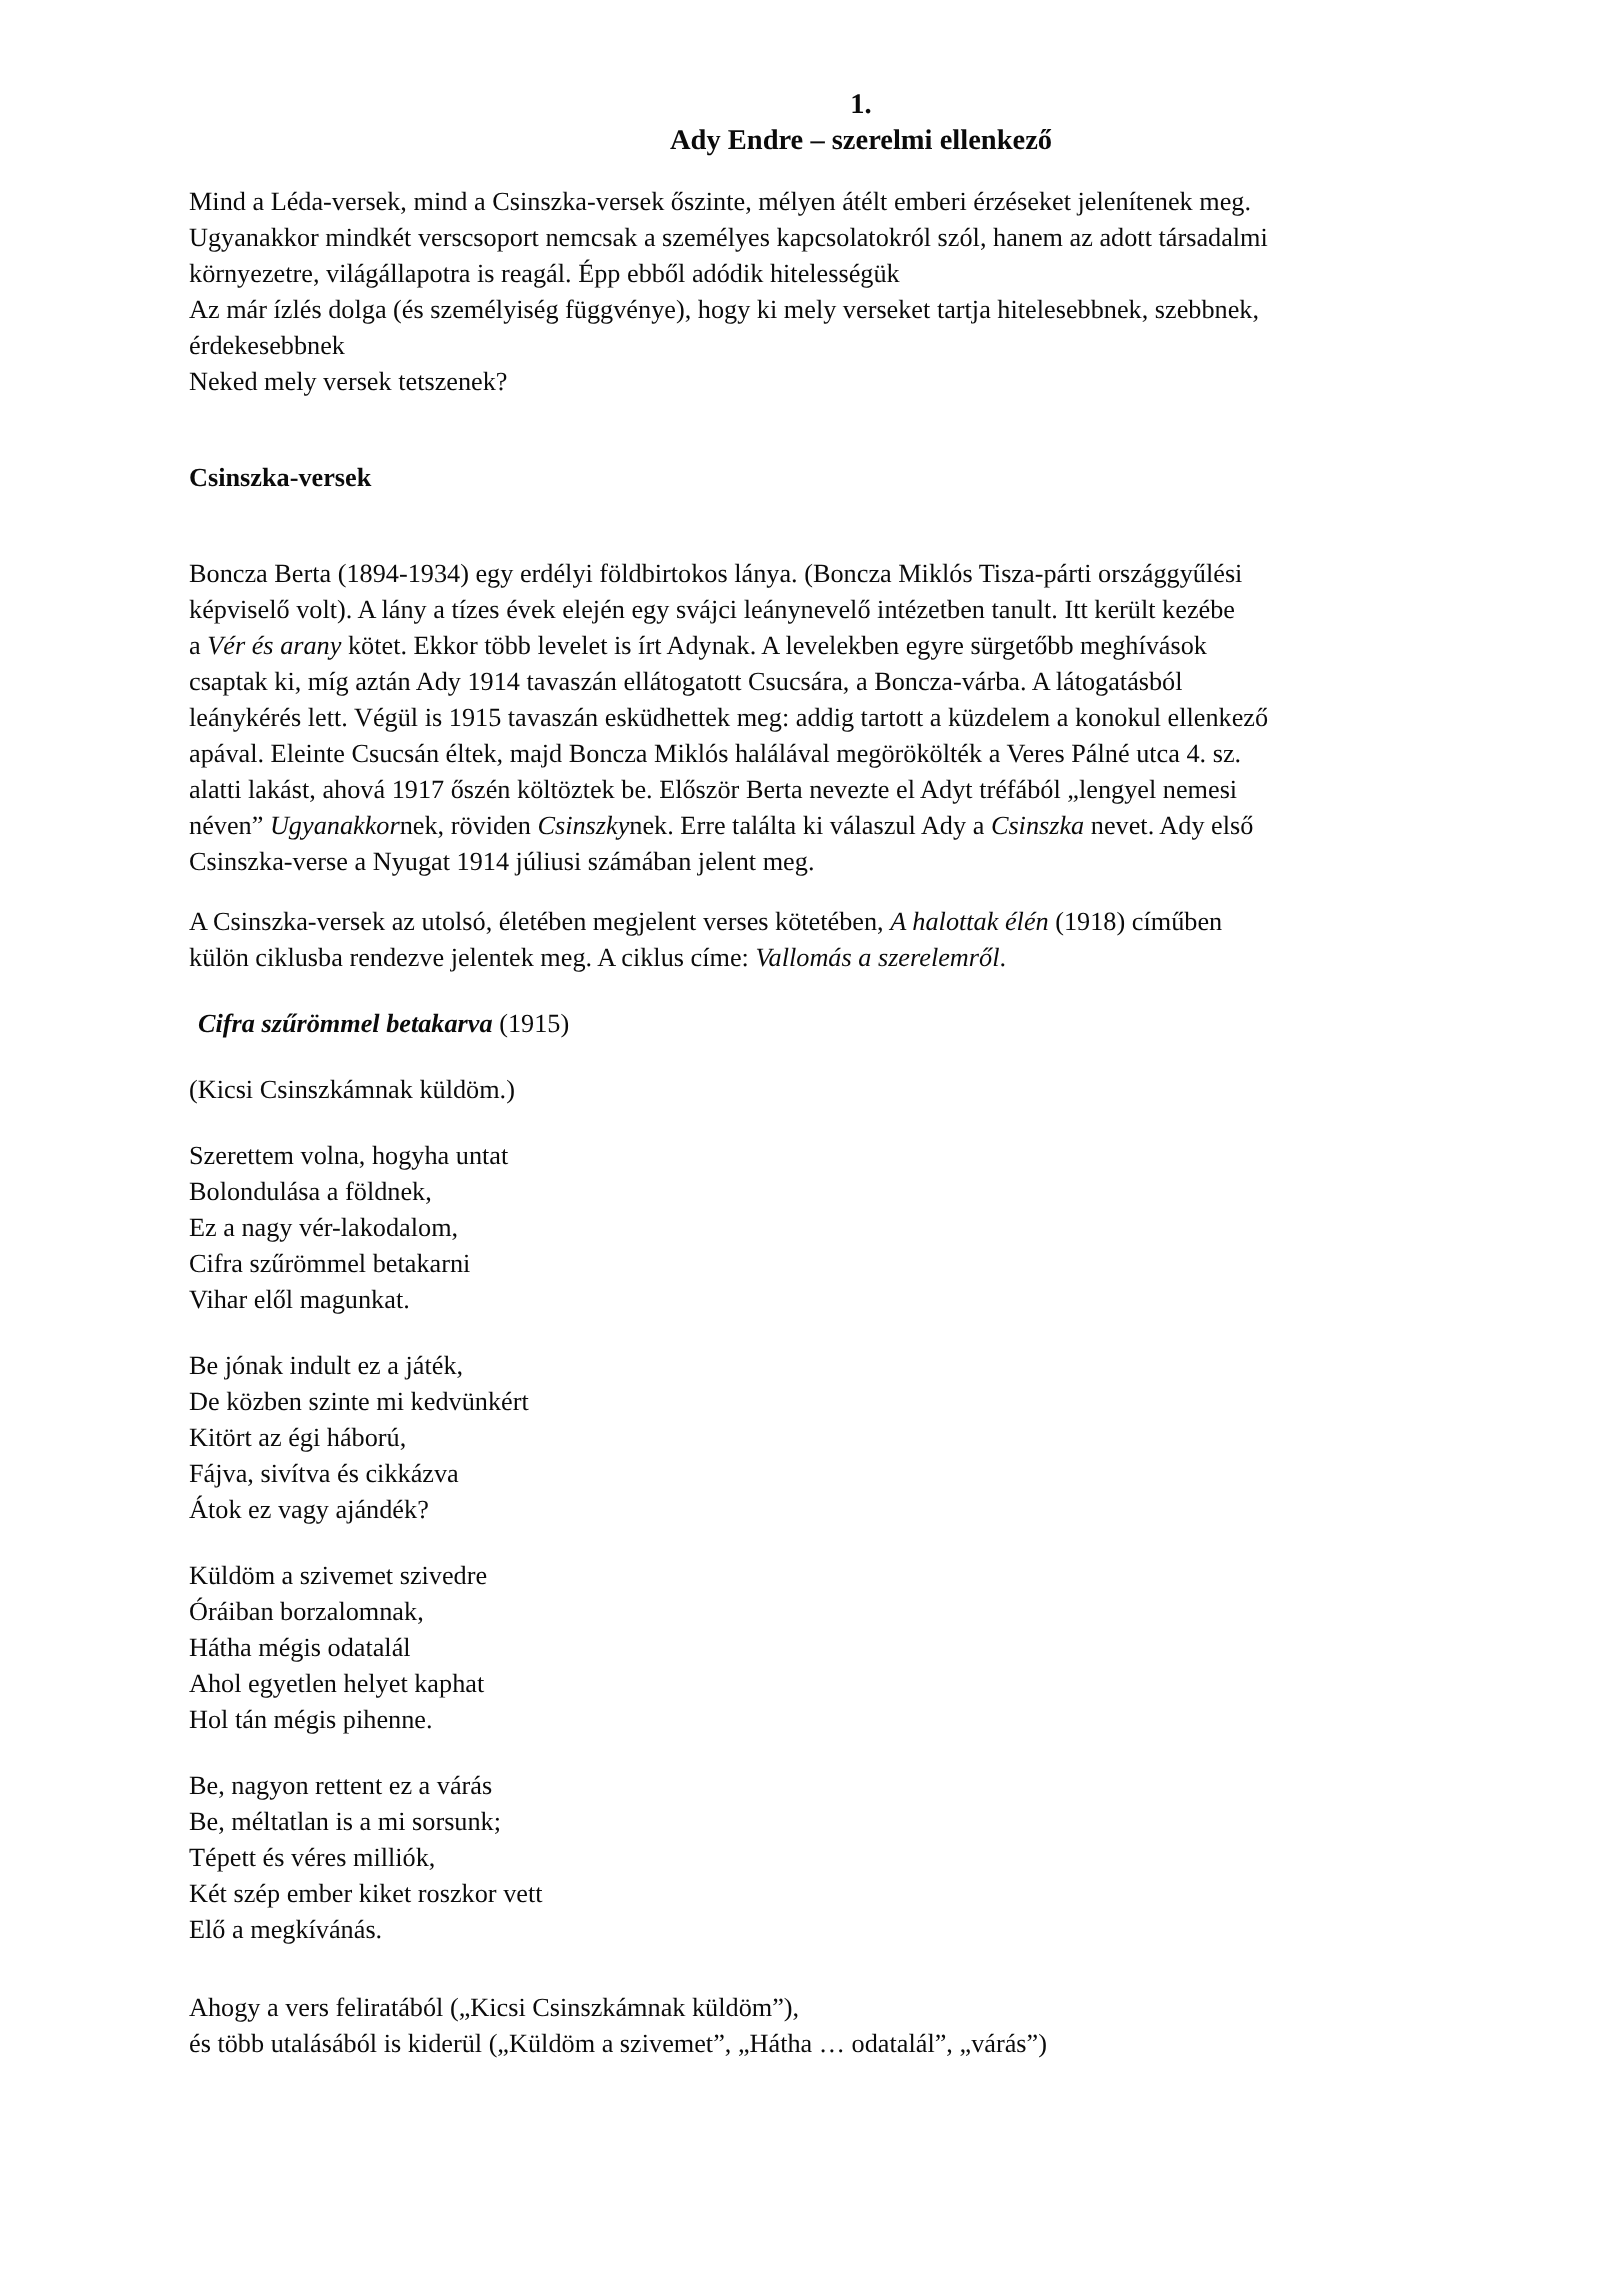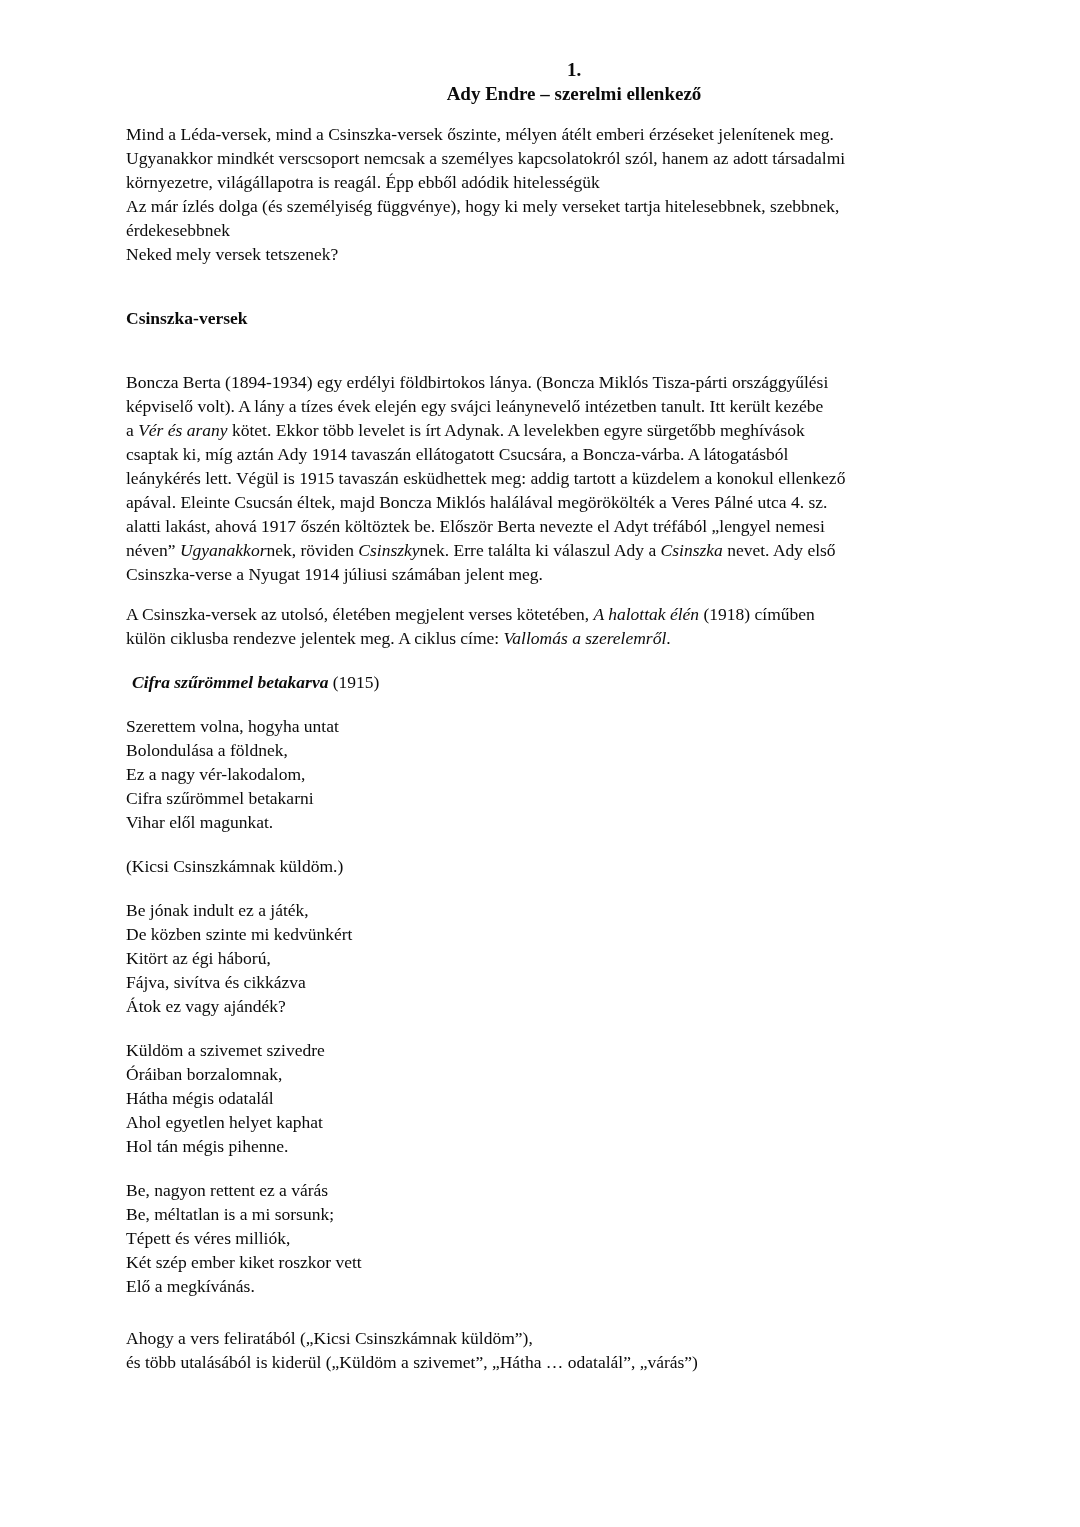--- a/index.html
+++ b/index.html
@@ -68,27 +68,27 @@
 apával. Eleinte Csucsán éltek, majd Boncza Miklós halálával megörökölték a Veres Pálné utca 4. sz.
 alatti lakást, ahová 1917 őszén költöztek be. Először Berta nevezte el Adyt tréfából „lengyel nemesi
 néven” </span><span class="it">Ugyanakkor</span><span>nek, röviden </span><span class="it">Csinszky</span><span>nek. Erre találta ki válaszul Ady a </span><span class="it">Csinszka</span><span> nevet. Ady első
 Csinszka-verse a Nyugat 1914 júliusi számában jelent meg.</span></div>
 
   <div class="pre cycle"><span>A Csinszka-versek az utolsó, életében megjelent verses kötetében, </span><span class="it">A halottak élén</span><span> (1918) címűben
 külön ciklusba rendezve jelentek meg. A ciklus címe: </span><span class="it">Vallomás a szerelemről</span><span>.</span></div>
 
   <div class="pre poem-title"><span class="t">Cifra szűrömmel betakarva</span><span> (1915)</span></div>
 
+  <div class="pre dedication">(Kicsi Csinszkámnak küldöm.)</div>
+
   <div class="pre stanza">Szerettem volna, hogyha untat
 Bolondulása a földnek,
 Ez a nagy vér-lakodalom,
 Cifra szűrömmel betakarni
 Vihar elől magunkat.</div>
-
-  <div class="pre dedication">(Kicsi Csinszkámnak küldöm.)</div>
   <div class="pre stanza">Be jónak indult ez a játék,
 De közben szinte mi kedvünkért
 Kitört az égi háború,
 Fájva, sivítva és cikkázva
 Átok ez vagy ajándék?</div>
   <div class="pre stanza">Küldöm a szivemet szivedre
 Óráiban borzalomnak,
 Hátha mégis odatalál
 Ahol egyetlen helyet kaphat
 Hol tán mégis pihenne.</div>

